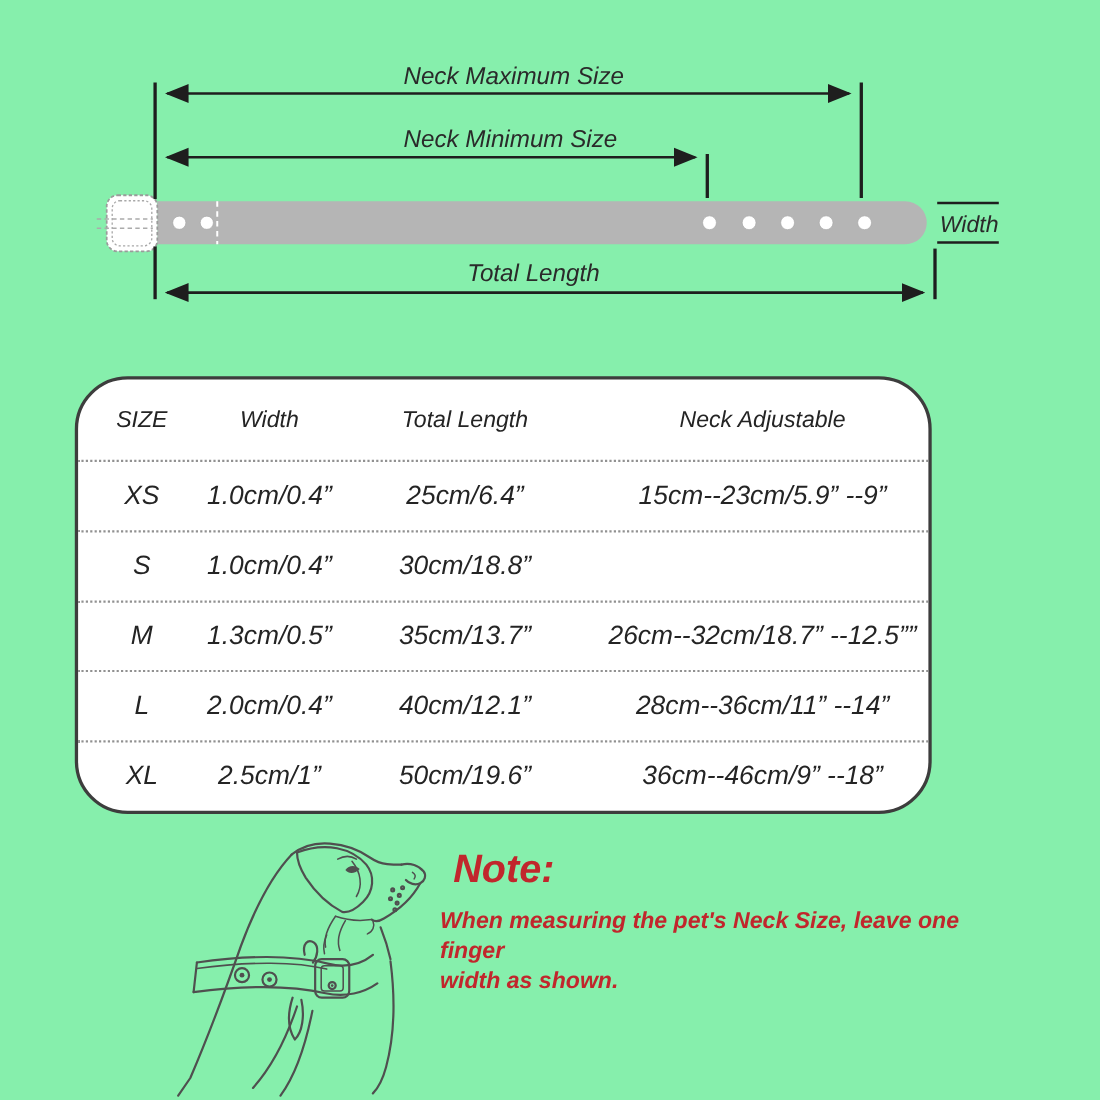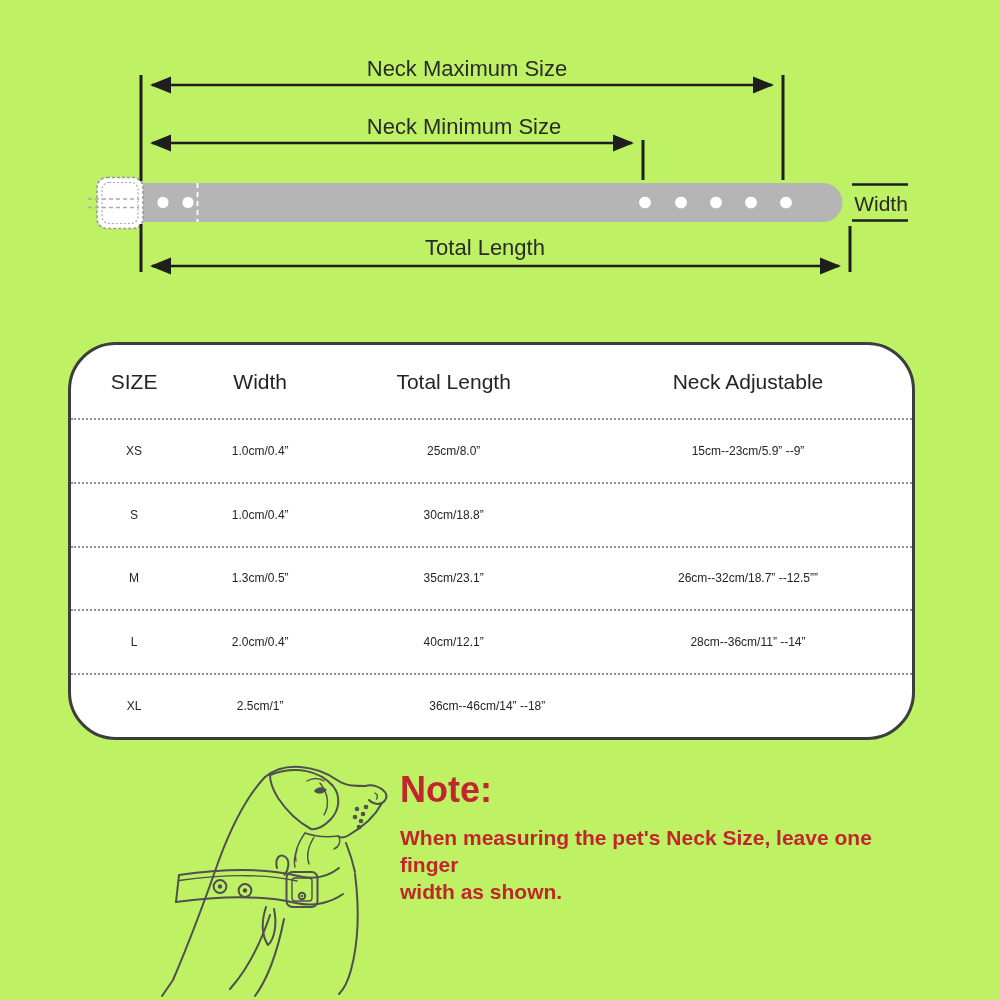--- a/index.html
+++ b/index.html
@@ -1,36 +1,36 @@
 <!DOCTYPE html>
 <html><head>
 <meta charset="utf-8">
 <style>
   html,body{margin:0;padding:0;background:#fff;}
-  .page{position:relative;width:1000px;height:1000px;background:#bef264;
-        font-family:"Liberation Sans",sans-serif;overflow:hidden;}
+  .page{position:relative;width:1000px;height:1000px;background:#86efac;
+        font-family:"Liberation Sans",sans-serif;overflow:hidden;font-style:italic;}
 
   
   .collar-diagram{position:absolute;left:0;top:0;}
   .collar-diagram text{fill:#2a2a2a;font-family:"Liberation Sans",sans-serif;}
 
   
-  .size-table{position:absolute;left:68px;top:342px;width:847px;height:398px;
+  .size-table{position:absolute;left:68px;top:342px;width:779px;height:398px;
       border:3px solid #3d3d3d;border-radius:48px;box-sizing:border-box;
       display:flex;flex-direction:column;background:#fff;overflow:hidden;}
   .trow{display:flex;align-items:center;flex:1;border-bottom:2px dotted #919191;}
   .trow.header{height:73px;flex:0 0 73px;}
   .trow.last{border-bottom:none;}
-  .cell{text-align:center;color:#242424;font-size:12px;white-space:nowrap;}
+  .cell{text-align:center;color:#242424;font-size:24px;white-space:nowrap;}
   .trow.header .cell{font-size:21px;}
   .c0{width:15%;} .c1{width:15%;} .c2{width:31%;} .c3{width:39%;}
 
   
   .note{position:absolute;left:400px;top:770px;width:492px;color:#c1262c;}
-  .note-title{font-size:36px;font-weight:bold;line-height:40px;}
+  .note-title{font-size:36px;font-weight:bold;line-height:40px;margin-left:12px;}
   .note-body{margin-top:6px;font-size:20px;font-weight:bold;line-height:27px;
              white-space:pre-line;}
   .note-footer{margin-top:14px;font-size:21px;font-weight:bold;line-height:27px;
              white-space:pre-line;}
 
   
   .dog{position:absolute;left:148px;top:755px;}
   .dog path, .dog rect, .dog circle{stroke:#4f4f4f;stroke-width:2;fill:none;
       stroke-linecap:round;stroke-linejoin:round;}
   .dog .fill{fill:#4f4f4f;stroke:none;}
@@ -92,44 +92,45 @@
   <div class="size-table">
     <div class="trow header">
       <div class="cell c0">SIZE</div>
       <div class="cell c1">Width</div>
       <div class="cell c2">Total Length</div>
       <div class="cell c3">Neck Adjustable</div>
     </div>
     <div class="trow">
       <div class="cell c0">XS</div>
       <div class="cell c1">1.0cm/0.4”</div>
-      <div class="cell c2">25cm/8.0”</div>
+      <div class="cell c2">25cm/6.4”</div>
       <div class="cell c3">15cm--23cm/5.9”  --9”</div>
     </div>
     <div class="trow">
       <div class="cell c0">S</div>
       <div class="cell c1">1.0cm/0.4”</div>
       <div class="cell c2">30cm/18.8”</div>
     </div>
     <div class="trow">
       <div class="cell c0">M</div>
       <div class="cell c1">1.3cm/0.5”</div>
-      <div class="cell c2">35cm/23.1”</div>
+      <div class="cell c2">35cm/13.7”</div>
       <div class="cell c3">26cm--32cm/18.7”  --12.5””</div>
     </div>
     <div class="trow">
       <div class="cell c0">L</div>
       <div class="cell c1">2.0cm/0.4”</div>
       <div class="cell c2">40cm/12.1”</div>
       <div class="cell c3">28cm--36cm/11”  --14”</div>
     </div>
     <div class="trow last">
       <div class="cell c0">XL</div>
       <div class="cell c1">2.5cm/1”</div>
-      <div class="cell c3">36cm--46cm/14”  --18”</div>
+      <div class="cell c2">50cm/19.6”</div>
+      <div class="cell c3">36cm--46cm/9”  --18”</div>
     </div>
   </div>
 
   <svg class="dog" width="265" height="245" viewBox="0 0 265 245">
     <g>
       <path d="M117,22 C100,40 84,70 71,105 C57,145 40,190 25,225 L14,241"></path>
       <path d="M117,22 C127,14 140,11 152,12 C166,13 179,18 189,25 C194,28.5 199,30 204,30.5 C209,31 213,31 217,31"></path>
       <path d="M122,20 C148,10 172,16 185,31 C193,41 192,55 182,65 C176,71 169,75 163,74 C150,67 138,55 130,43 C125,35 122,27 122,20 Z"></path>
       <path class="thin" d="M172,28 C180,38 182,50 176,60"></path>
       <path class="thin" d="M159,26 Q168,21 176,26"></path>

